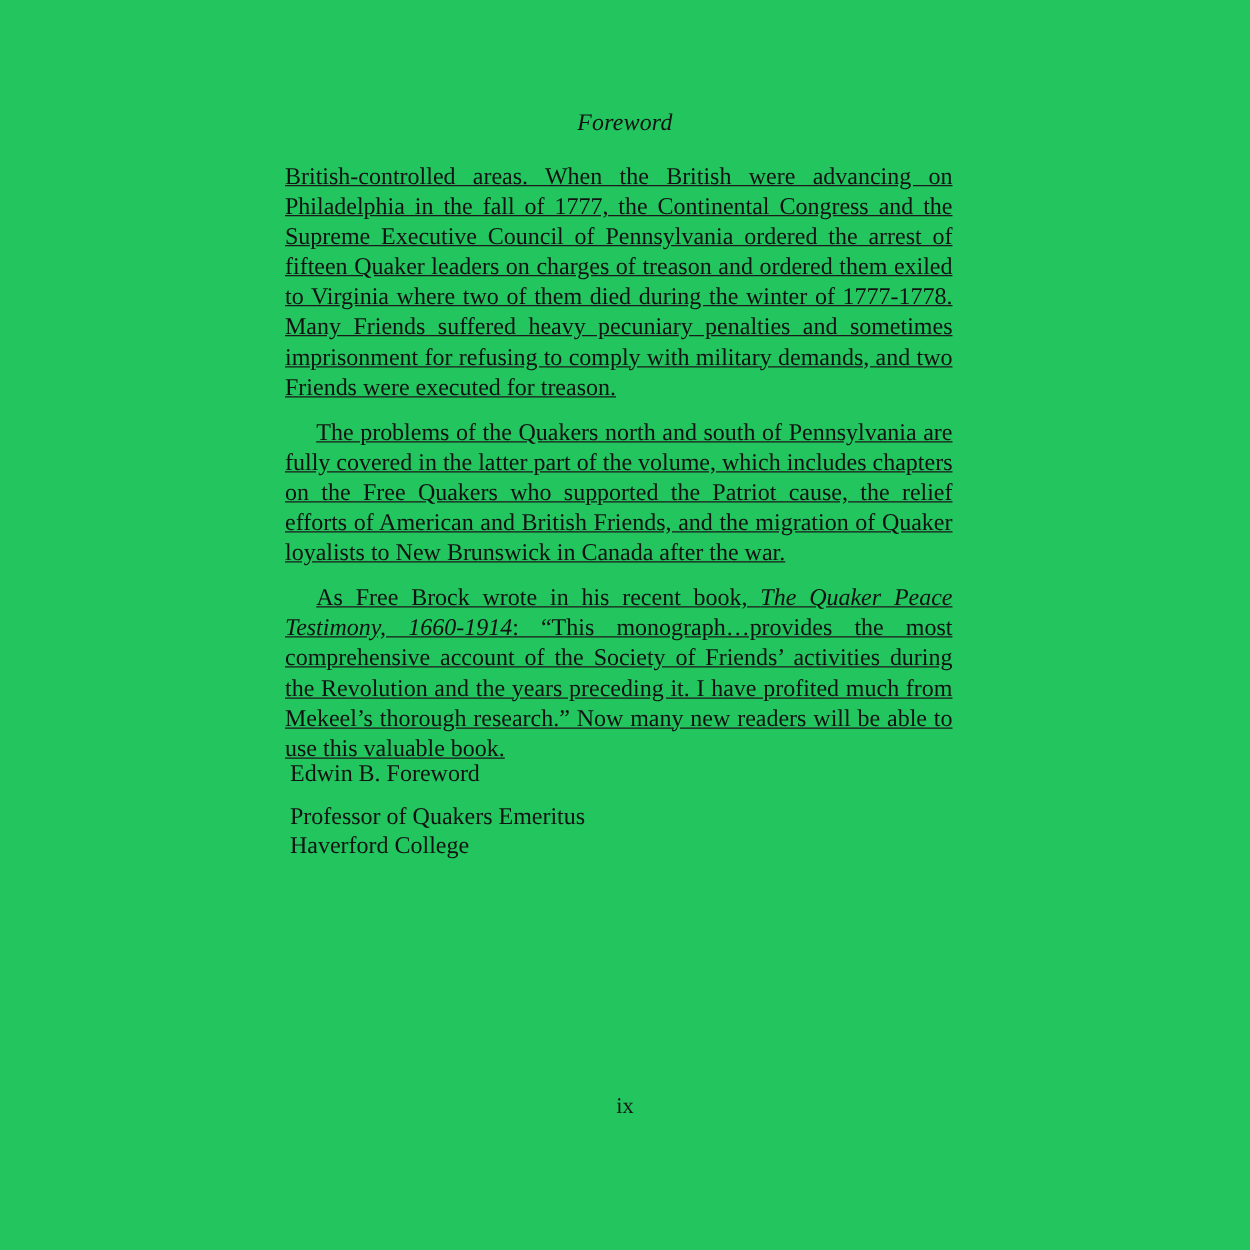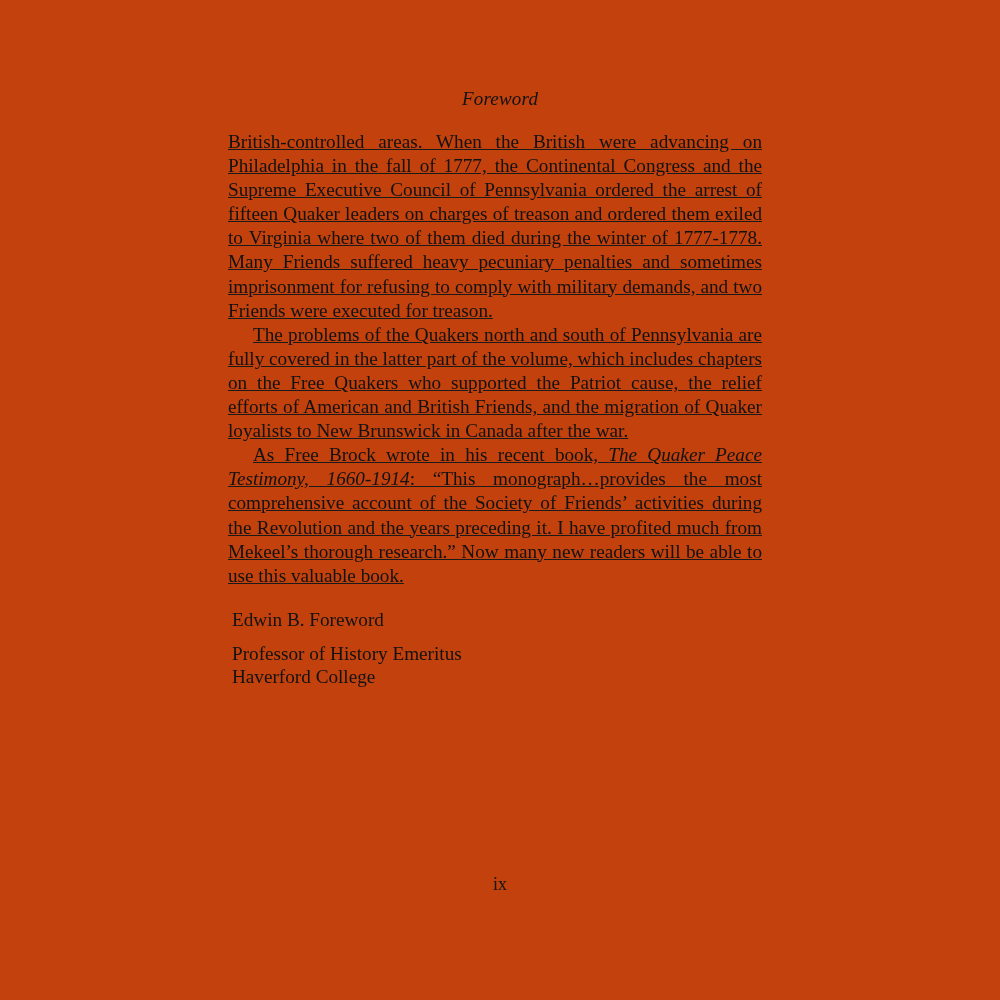--- a/index.html
+++ b/index.html
@@ -12,21 +12,21 @@
     height: 1000px;
     position: relative;
     font-family: "Liberation Serif", "DejaVu Serif", serif;
     color: #1a1a1a;
     overflow: hidden;
   }
 
   .page {
     position: absolute;
     inset: 0;
-    background: #c2410c;
+    background: #22c55e;
   }
 
   
   .running-head {
     position: absolute;
     top: 88px;
     left: 0;
     width: 1000px;
     text-align: center;
     font-style: italic;
@@ -51,21 +51,21 @@
     text-align: justify;
     text-justify: inter-word;
     color: #121212;
     -webkit-hyphens: none;
     hyphens: none;
   }
   p.para.indent {
     text-indent: 25px;
   }
   p.para + p.para {
-    margin-top: 0;
+    margin-top: 12px;
   }
   .ital {
     font-style: italic;
   }
 
   
   .signature {
     position: absolute;
     top: 608px;
     left: 232px;
@@ -110,19 +110,19 @@
     </p>
 
     <p class="para indent">
       <span>As Free Brock wrote in his recent book, </span><span class="ital">The Quaker Peace Testimony, 1660-1914</span><span>: “This monograph…provides the most comprehensive account of the Society of Friends’ activities during the Revolution and the years preceding it. I have profited much from Mekeel’s thorough research.” Now many new readers will be able to use this valuable book.</span>
     </p>
 
   </div>
 
   <div class="signature">
     <div class="sig-line first">Edwin B. Foreword</div>
-    <div class="sig-line">Professor of History Emeritus</div>
+    <div class="sig-line">Professor of Quakers Emeritus</div>
     <div class="sig-line">Haverford College</div>
   </div>
 
   <div class="folio">ix</div>
 
 </div>
 
 </body></html>

